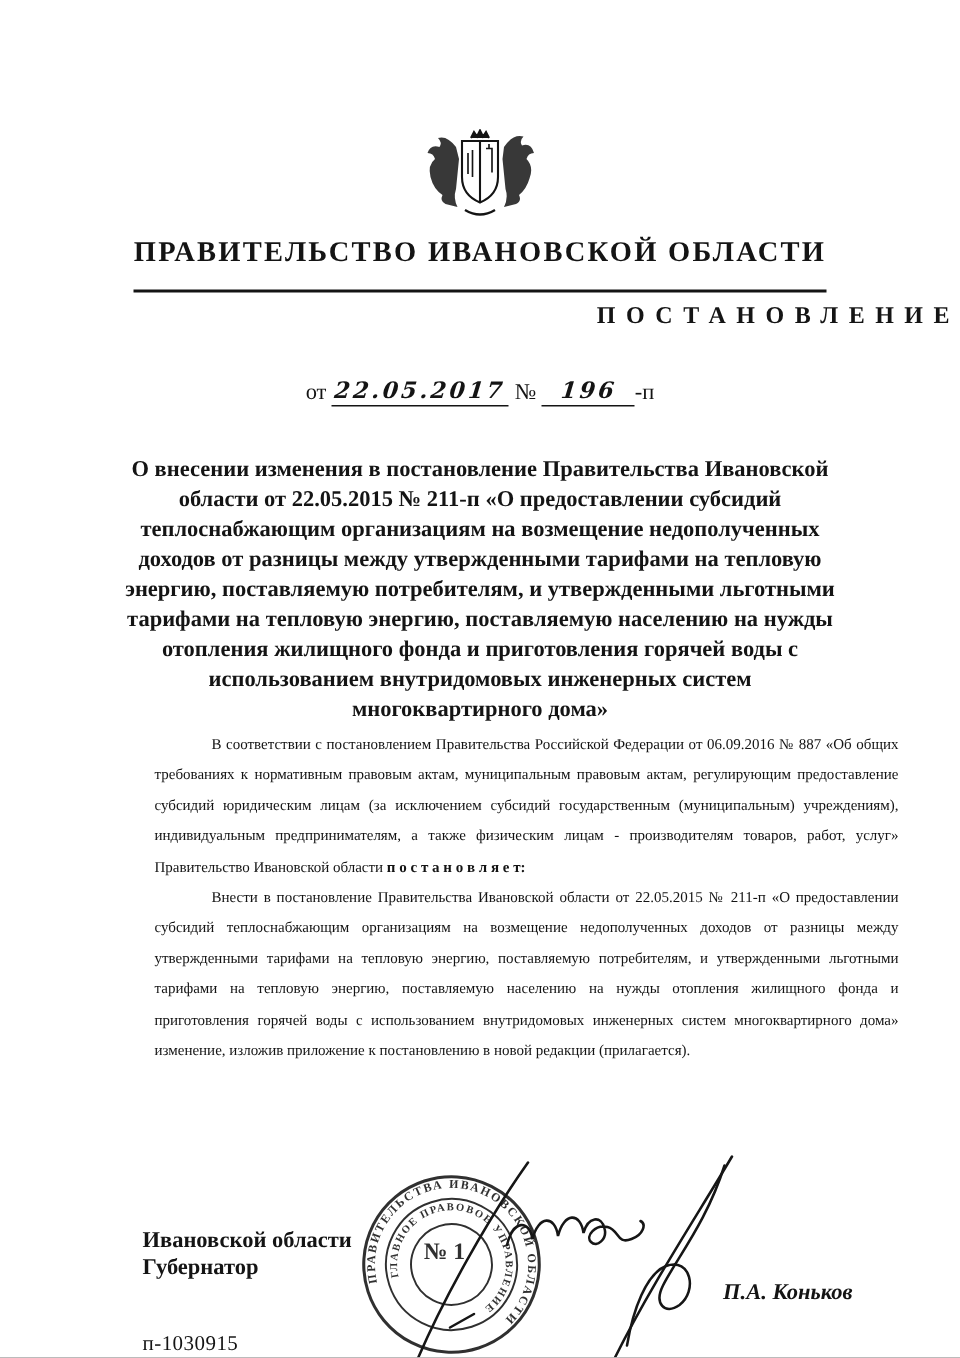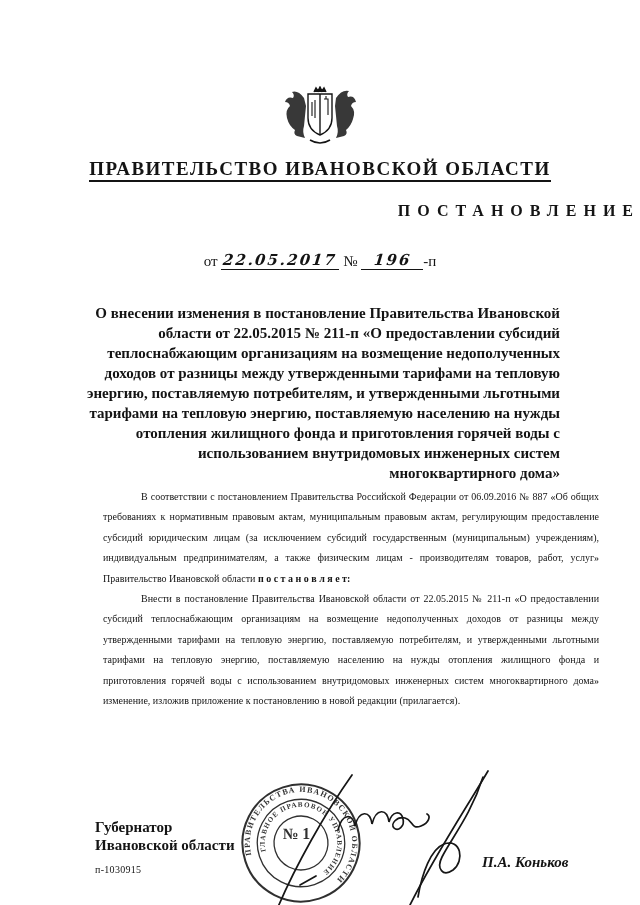--- a/index.html
+++ b/index.html
@@ -7,21 +7,21 @@
   .page {
     position:relative; width:640px; height:905px; margin:0 auto;
     background:#ffffff; color:#141414; overflow:hidden;
     font-family:"Liberation Serif", serif;
   }
   .emblem { position:absolute; top:86px; left:50%; transform:translateX(-50%); }
   .org-name {
     position:absolute; top:158px; left:0; width:100%;
     text-align:center; font-size:19px; font-weight:bold; letter-spacing:1.5px;
   }
-  .org-name span { border-bottom:2.5px solid #141414; padding-bottom:1px; }
+  .org-name span { border-bottom:2.5px solid #141414; padding-bottom:14px; }
   .doc-type {
     position:absolute; top:202px; left:0; width:100%;
     text-align:right; font-size:16px; font-weight:bold; letter-spacing:7px;
   }
   .dateline {
     position:absolute; top:252px; left:0; width:100%;
     text-align:center; font-size:15px;
   }
   .blank {
     display:inline-block; border-bottom:1.2px solid #141414;
@@ -29,37 +29,37 @@
   }
   .blank.date { min-width:118px; }
   .blank.num  { min-width:62px; }
   .hand {
     font-family:"DejaVu Serif", serif; font-style:italic; font-weight:bold;
     font-size:15px; letter-spacing:2px; transform:skewX(-6deg); display:inline-block;
   }
   .city { position:absolute; top:273px; left:0; width:100%; text-align:center; font-size:15px; }
   .doc-title {
     position:absolute; top:303px; left:80px; width:480px;
-    text-align:right; font-weight:bold; font-size:15px; line-height:20px;
+    text-align:center; font-weight:bold; font-size:15px; line-height:20px;
   }
   .body-text {
     position:absolute; top:487px; left:85px; width:496px;
     font-size:10px; line-height:20.4px; text-align:justify;margin-left:18px;
   }
   .body-text p { text-indent:38px; }
   .spaced-bold { font-weight:bold; }
   .sig-left {
     position:absolute; top:818px; left:95px;
     font-size:15px; line-height:18px; font-weight:bold;
   }
   .sig-name {
     position:absolute; top:854px; left:482px;
     font-size:15px; font-weight:bold;font-style:italic;
   }
-  .footer-code { position:absolute; top:864px; left:95px; font-size:10px; letter-spacing:0.3px;font-family:Liberation Serif, serif; }
+  .footer-code { position:absolute; top:889px; left:95px; font-size:14px; letter-spacing:0.3px;font-family:Liberation Serif, serif; }
   .stamp-wrap { position:absolute; top:778px; left:236px; width:130px; height:130px; opacity:0.92; }
   .sign-wrap  { position:absolute; top:755px; left:250px; width:270px; height:150px; }
   svg text { font-family:"Liberation Serif", serif; }
 </style>
 </head>
 <body>
 
 <div class="page">
 
   <div class="emblem">
@@ -92,22 +92,22 @@
   </div>
 
   <div class="doc-title">О внесении изменения в постановление Правительства Ивановской области от 22.05.2015 № 211-п «О предоставлении субсидий теплоснабжающим организациям на возмещение недополученных доходов от разницы между утвержденными тарифами на тепловую энергию, поставляемую потребителям, и утвержденными льготными тарифами на тепловую энергию, поставляемую населению на нужды отопления жилищного фонда и приготовления горячей воды с использованием внутридомовых инженерных систем многоквартирного дома»</div>
 
   <div class="body-text">
     <p><span>В соответствии с постановлением Правительства Российской Федерации от 06.09.2016 № 887 «Об общих требованиях к нормативным правовым актам, муниципальным правовым актам, регулирующим предоставление субсидий юридическим лицам (за исключением субсидий государственным (муниципальным) учреждениям), индивидуальным предпринимателям, а также физическим лицам - производителям товаров, работ, услуг» Правительство Ивановской области </span><span class="spaced-bold">п о с т а н о в л я е т:</span></p>
     <p>Внести в постановление Правительства Ивановской области от 22.05.2015 № 211-п «О предоставлении субсидий теплоснабжающим организациям на возмещение недополученных доходов от разницы между утвержденными тарифами на тепловую энергию, поставляемую потребителям, и утвержденными льготными тарифами на тепловую энергию, поставляемую населению на нужды отопления жилищного фонда и приготовления горячей воды с использованием внутридомовых инженерных систем многоквартирного дома» изменение, изложив приложение к постановлению в новой редакции  (прилагается).</p>
   </div>
 
   <div class="sig-left">
+    <div>Ивановской области</div>
     <div>Губернатор</div>
-    <div>Ивановской области</div>
   </div>
   <div class="sig-name">П.А. Коньков</div>
 
   <div class="stamp-wrap">
     <svg width="130" height="130" viewBox="0 0 140 140">
       <g stroke="#1f1f1f" fill="none" transform="rotate(-18 70 70)">
         <circle cx="70" cy="70" r="63" stroke-width="2.2"></circle>
         <circle cx="70" cy="70" r="47" stroke-width="1.4"></circle>
         <circle cx="70" cy="70" r="29" stroke-width="1.4"></circle>
         <defs>

